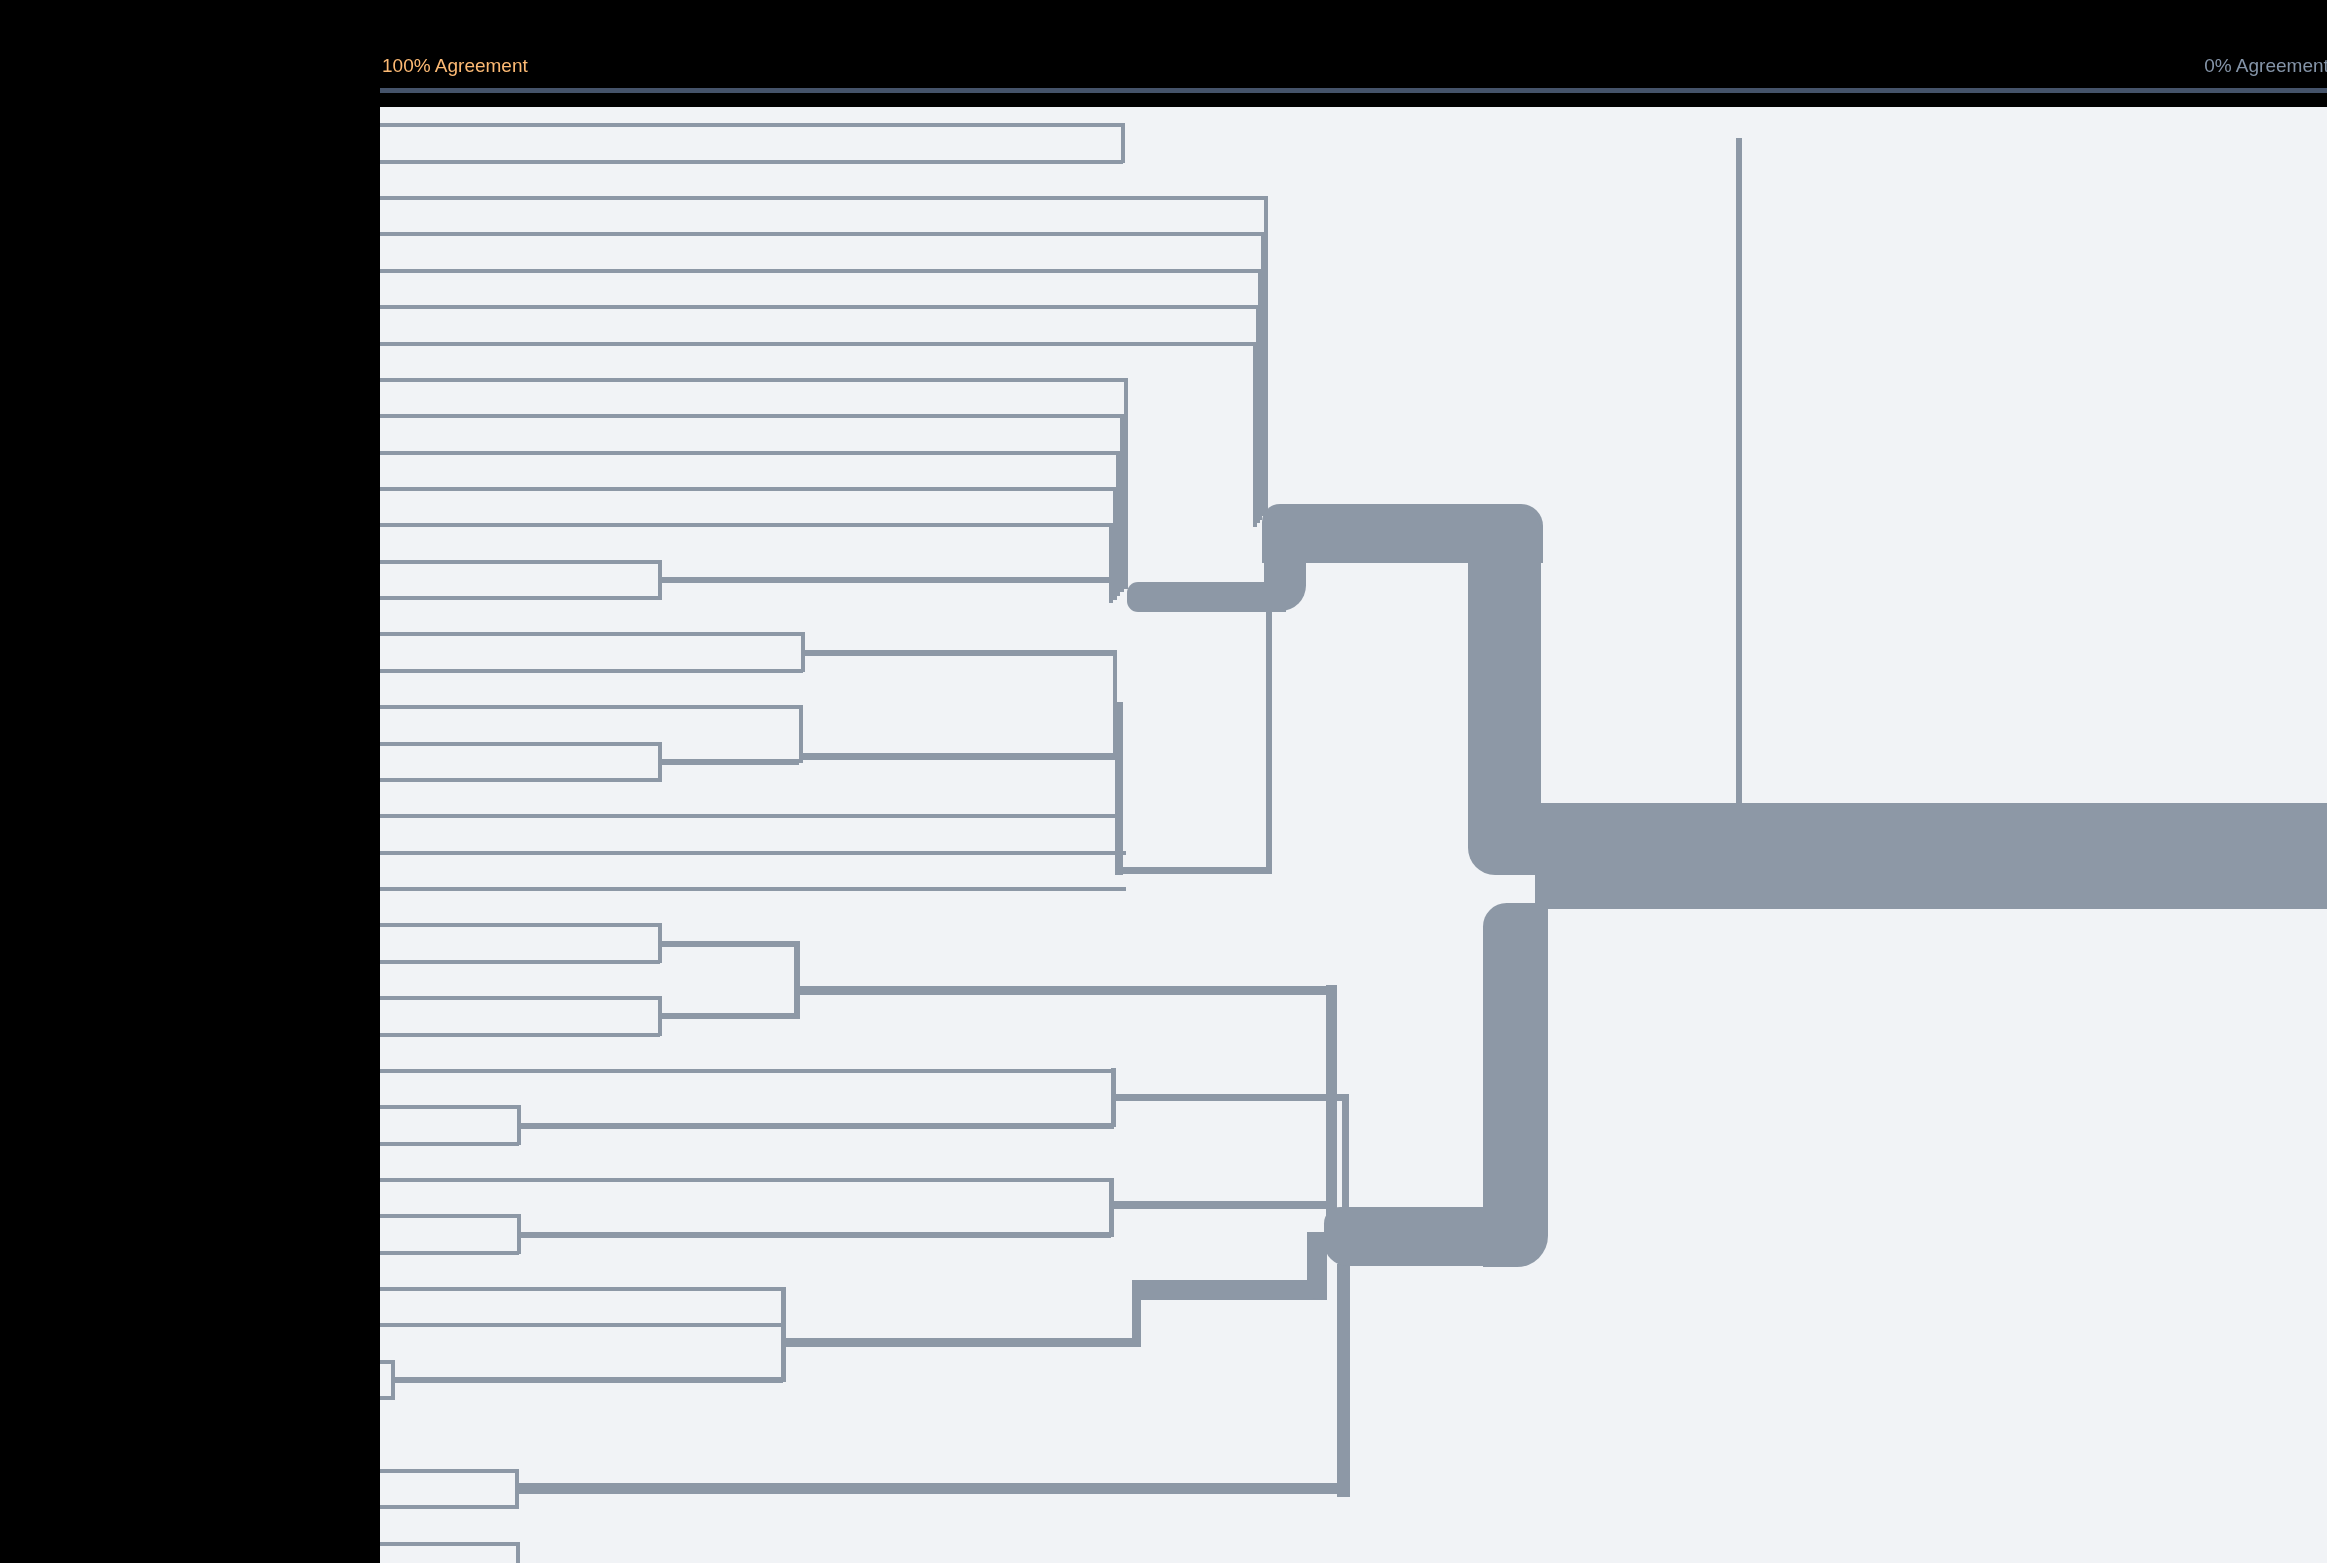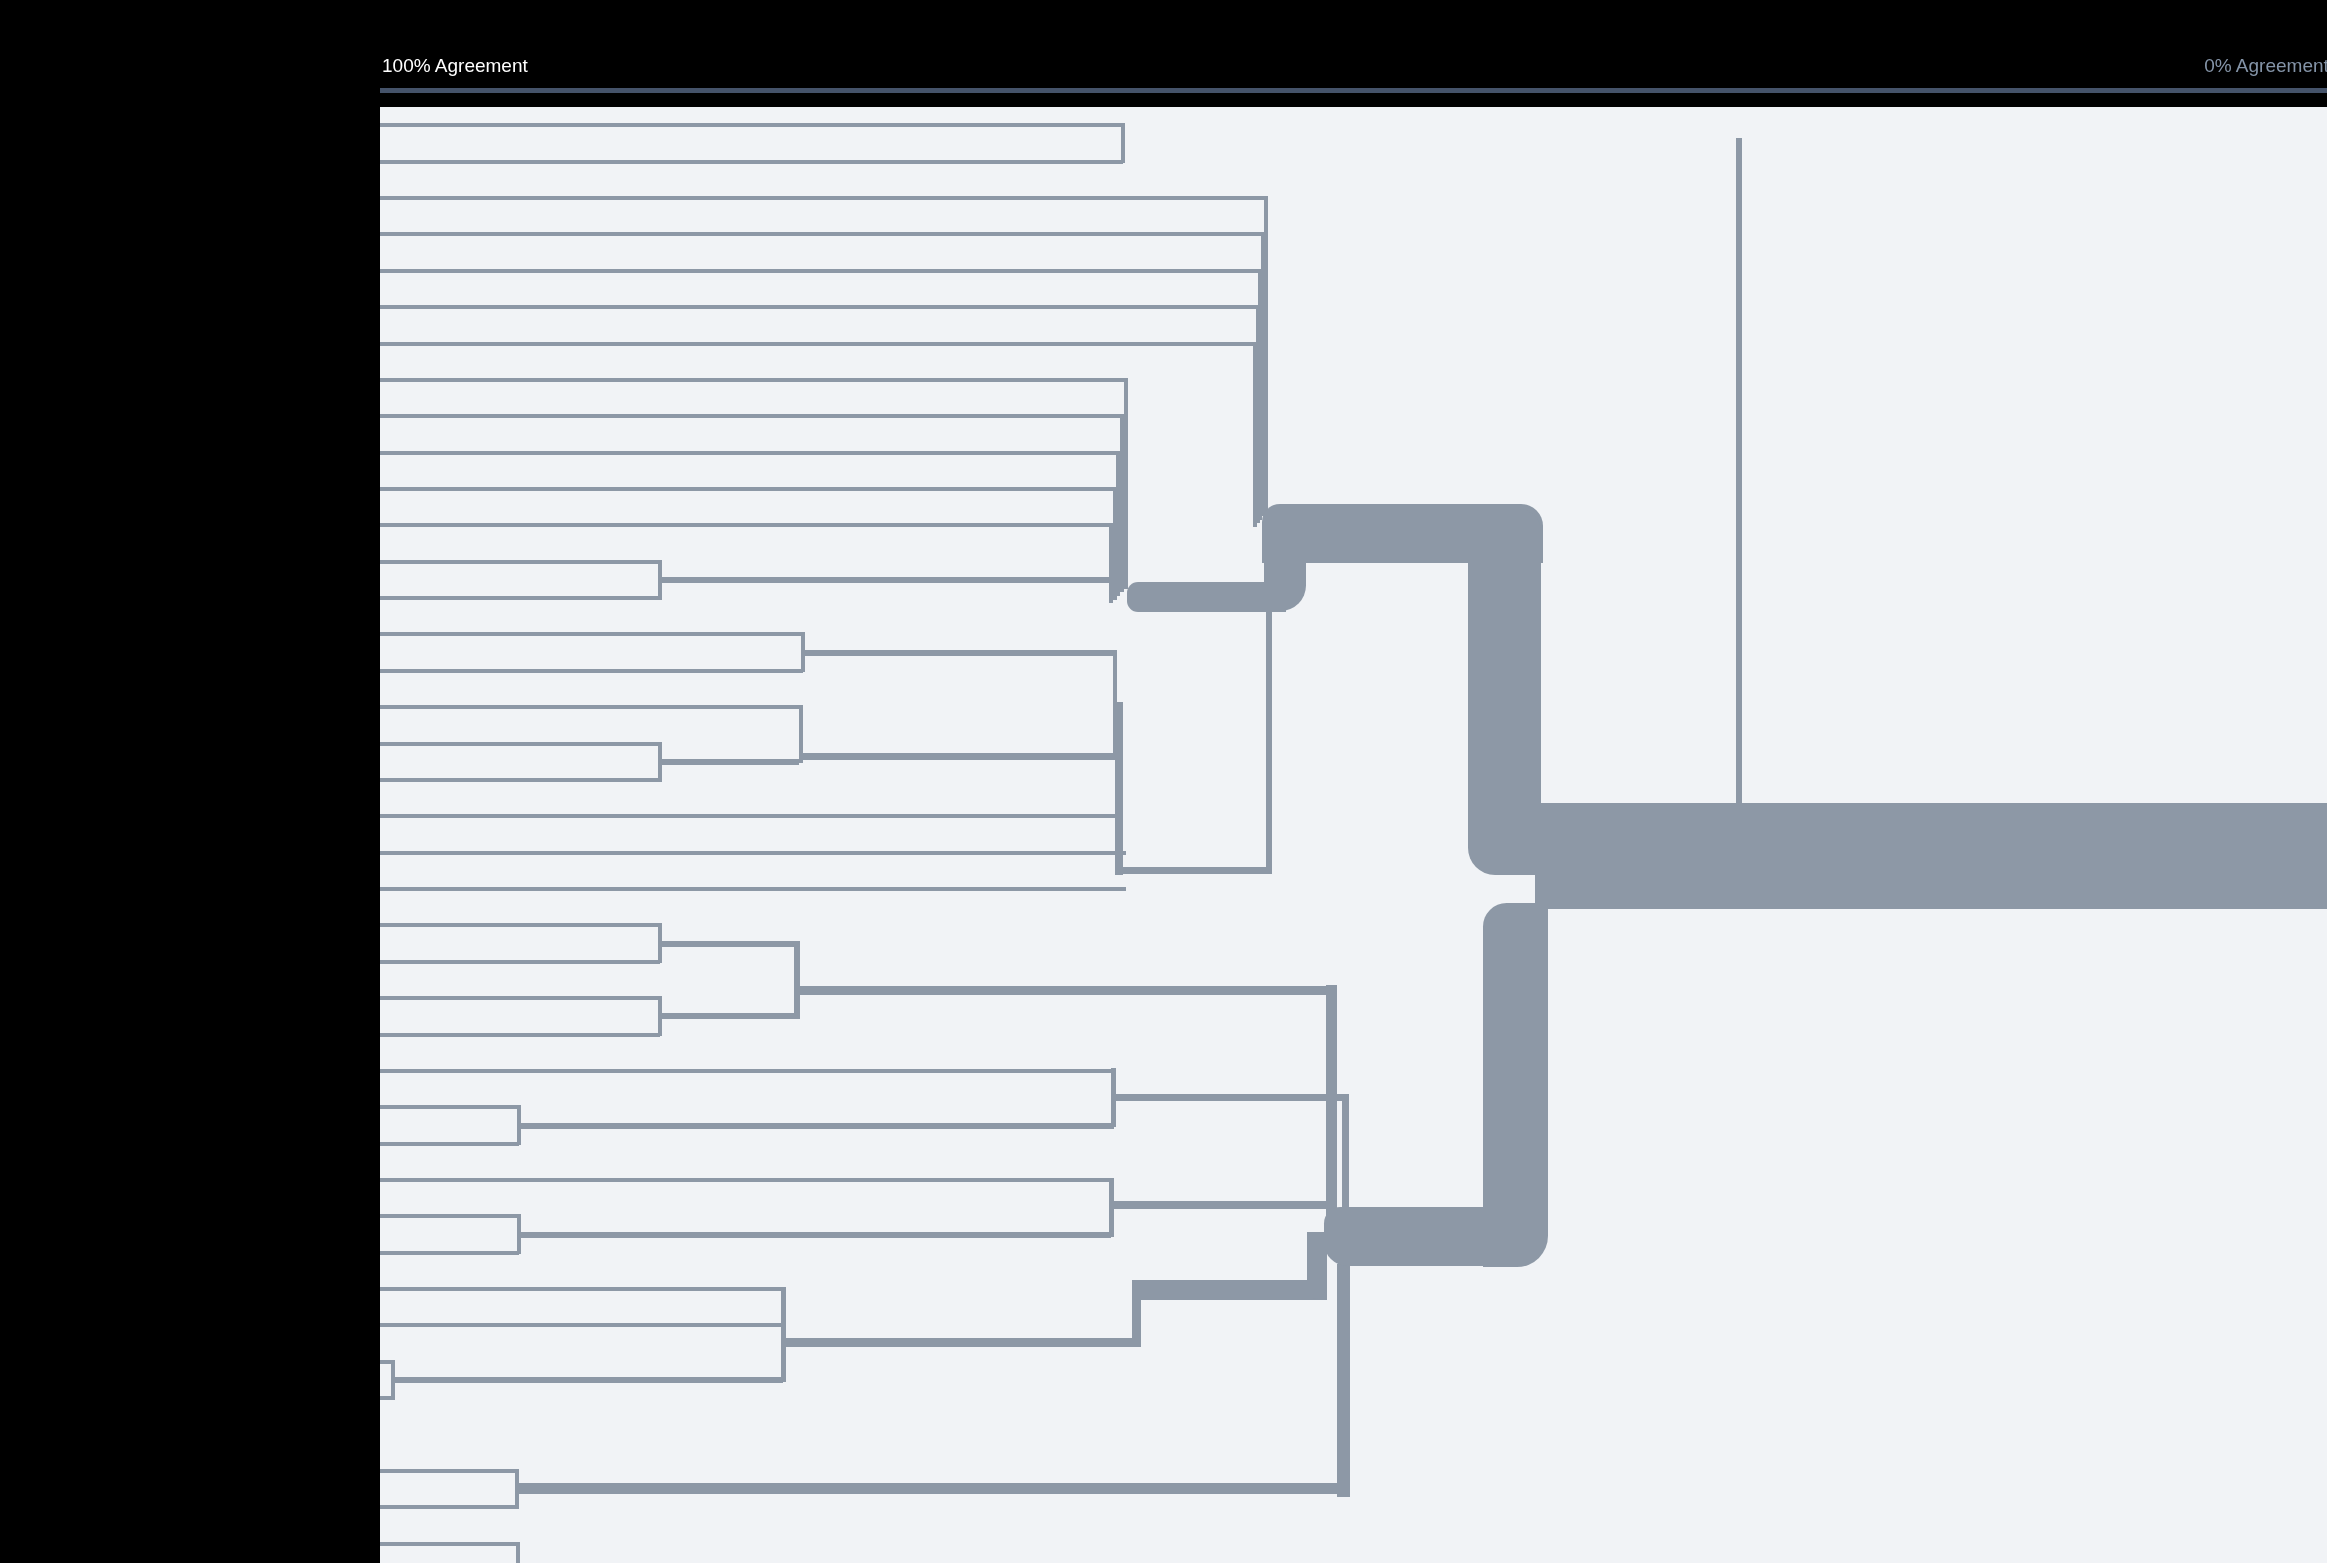--- a/index.html
+++ b/index.html
@@ -11,21 +11,21 @@
   .axis-label.right{right:-1.8px;}
   .ruler{position:absolute;left:380px;top:88px;width:1947px;height:4.5px;background:#45536a;}
   .plot{position:absolute;left:380px;top:107px;width:1947px;height:1456px;
         background:#f1f3f6;overflow:hidden;}
   .seg{position:absolute;background:#8d98a6;}
 </style>
 </head>
 <body>
 
 <div class="screen" style="background: rgb(0, 0, 0);">
-  <div class="axis-label left" style="color: #ffffff; text-align: right;">100% Agreement</div>
+  <div class="axis-label left" style="color: #fdba74; text-align: right;">100% Agreement</div>
   <div class="axis-label right" style="color: rgb(132, 148, 168);">0% Agreement</div>
   <div class="ruler" style="background: rgb(69, 83, 106);"></div>
   <div class="plot" id="plot" style="background: rgb(241, 243, 246);">
       <div class="seg" style="left: 0px; top: 16.4px; width: 743px; height: 3.6px; background: rgb(141, 152, 166);"></div>
       <div class="seg" style="left: 0px; top: 53px; width: 743px; height: 3.6px; background: rgb(141, 152, 166);"></div>
       <div class="seg" style="left: 0px; top: 89px; width: 886px; height: 3.6px; background: rgb(141, 152, 166);"></div>
       <div class="seg" style="left: 0px; top: 125px; width: 883px; height: 3.6px; background: rgb(141, 152, 166);"></div>
       <div class="seg" style="left: 0px; top: 162px; width: 880px; height: 3.6px; background: rgb(141, 152, 166);"></div>
       <div class="seg" style="left: 0px; top: 198px; width: 877px; height: 3.6px; background: rgb(141, 152, 166);"></div>
       <div class="seg" style="left: 0px; top: 235px; width: 875px; height: 3.6px; background: rgb(141, 152, 166);"></div>

